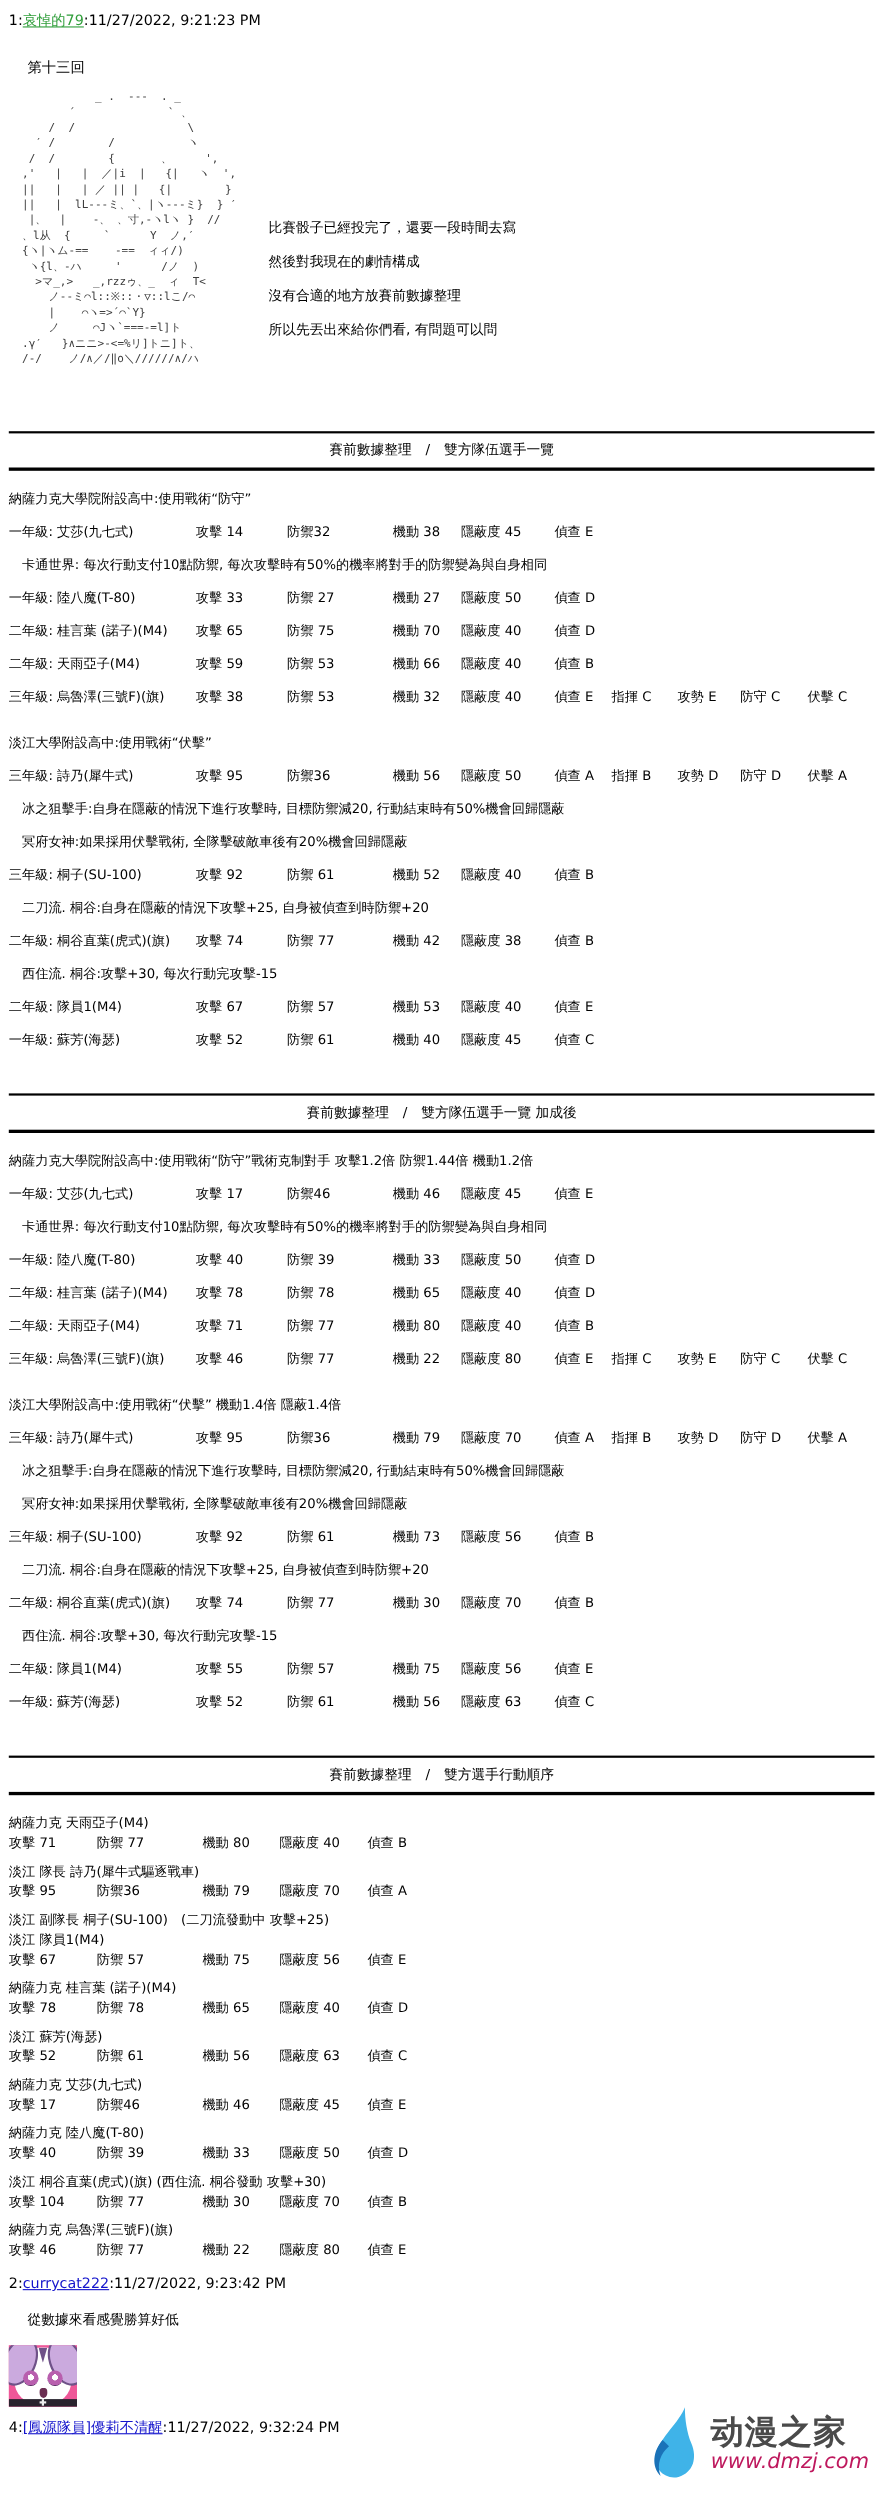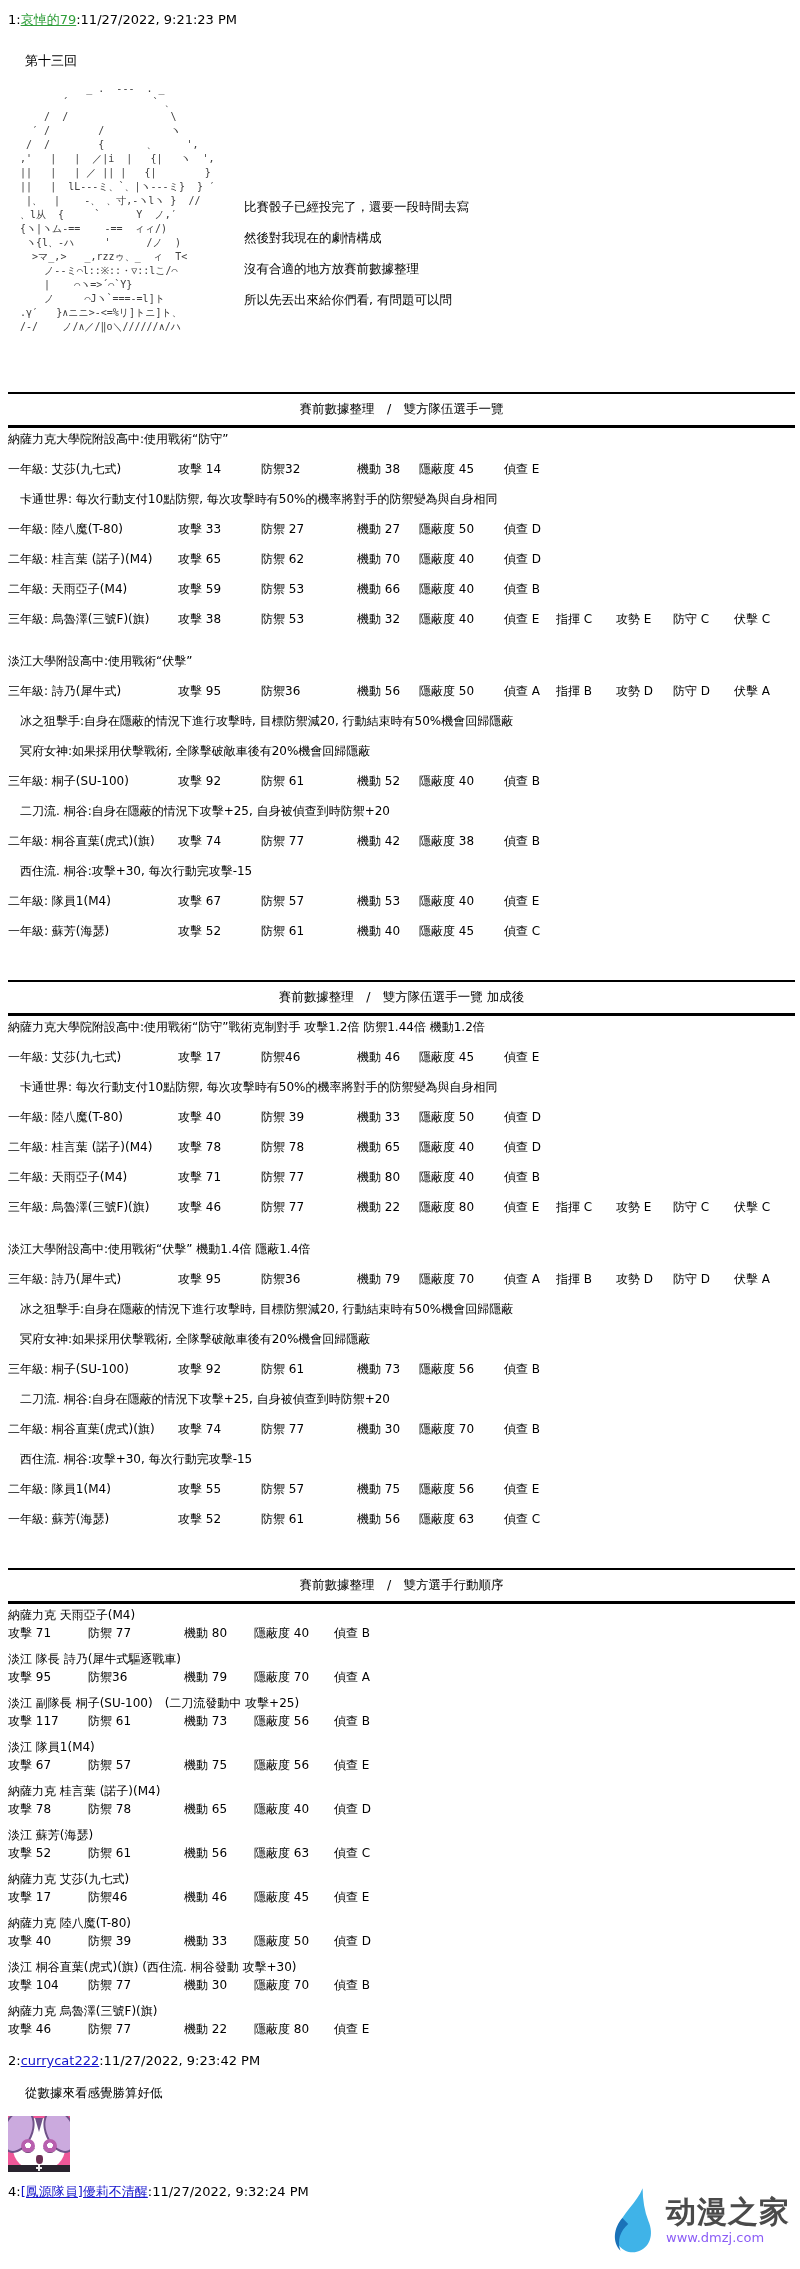--- a/index.html
+++ b/index.html
@@ -16,21 +16,21 @@
   .aa-wrap{position:relative;margin-top:12px;height:255px;}
   pre.aa{margin:0 0 0 8px;font-family:"DejaVu Sans Mono","Liberation Mono",monospace;
          font-size:10px;line-height:14px;color:#3c3c3c;}
   .speech{position:absolute;left:244px;top:118px;font-size:12.5px;}
   .speech div{margin-bottom:17px;line-height:14px;white-space:nowrap;}
 
   .sections{margin:0 5px 0 8px;}
   .section{margin-top:55px;}
   .section + .section{margin-top:42px;}
   .sec-head{border-top:2px solid #000;border-bottom:3px solid #000;padding:7px 0;
-            text-align:center;font-size:12.5px;margin-bottom:4px;}
+            text-align:center;font-size:12.5px;margin-bottom:18px;}
   .line{font-size:12px;line-height:14px;margin-bottom:16px;white-space:nowrap;}
   .line.note{padding-left:12px;}
   .gap{height:12px;}
   .cell,.tcell{display:inline-block;vertical-align:top;}
   .c0{width:170px}.c1{width:83px}.c2{width:96px}.c3{width:62px}.c4{width:85px}
   .c5{width:52px}.c6{width:60px}.c7{width:57px}.c8{width:61px}.c9{}
   .t3c0{width:80px}.t3c1{width:96px}.t3c2{width:70px}.t3c3{width:80px}.t3c4{}
   .entry-name{font-size:12px;line-height:15px;margin-bottom:3px;white-space:nowrap;}
   .entry-stats{font-size:12px;line-height:15px;margin-bottom:11px;white-space:nowrap;}
 
@@ -53,21 +53,21 @@
   .av-cross{position:absolute;left:28px;bottom:1px;width:6px;height:6px;
             background:linear-gradient(#eee,#eee) center/6px 2px no-repeat,
                        linear-gradient(#eee,#eee) center/2px 6px no-repeat;}
 
   #p4-head{margin-top:12px;}
 
   .logo{position:absolute;right:10px;top:2186px;display:flex;align-items:center;cursor:pointer;}
   .logo-drop{margin-right:8px;}
   .logo-txt{display:flex;flex-direction:column;}
   .logo-title{font-size:30px;font-weight:bold;color:#4a4a4a;line-height:32px;letter-spacing:1px;}
-  .logo-url{font-size:13px;color:#8b5cf6;line-height:16px;margin-top:2px;}
+  .logo-url{font-size:19px;font-style:italic;color:#be185d;line-height:16px;margin-top:2px;}
 </style>
 </head>
 <body>
 
 <div class="page">
 
   <div class="post-head" id="p1-head">
     <span>1:</span><span class="author-green">哀悼的79</span><span>:11/27/2022, 9:21:23 PM</span>
   </div>
 
@@ -100,21 +100,21 @@
       </div>
   </div>
 
   <div class="sections">
       <div class="section">
         <div class="sec-head">賽前數據整理　/　雙方隊伍選手一覽</div>
         <div class="line team">納薩力克大學院附設高中:使用戰術“防守”</div>
         <div class="line row"><span class="cell c0">一年級: 艾莎(九七式)</span><span class="cell c1">攻擊 14</span><span class="cell c2">防禦32</span><span class="cell c3">機動 38</span><span class="cell c4">隱蔽度 45</span><span class="cell c5">偵查 E</span></div>
         <div class="line note">卡通世界: 每次行動支付10點防禦, 每次攻擊時有50%的機率將對手的防禦變為與自身相同</div>
         <div class="line row"><span class="cell c0">一年級: 陸八魔(T-80)</span><span class="cell c1">攻擊 33</span><span class="cell c2">防禦 27</span><span class="cell c3">機動 27</span><span class="cell c4">隱蔽度 50</span><span class="cell c5">偵查 D</span></div>
-        <div class="line row"><span class="cell c0">二年級: 桂言葉 (諾子)(M4)</span><span class="cell c1">攻擊 65</span><span class="cell c2">防禦 62</span><span class="cell c3">機動 70</span><span class="cell c4">隱蔽度 40</span><span class="cell c5">偵查 D</span></div>
+        <div class="line row"><span class="cell c0">二年級: 桂言葉 (諾子)(M4)</span><span class="cell c1">攻擊 65</span><span class="cell c2">防禦 75</span><span class="cell c3">機動 70</span><span class="cell c4">隱蔽度 40</span><span class="cell c5">偵查 D</span></div>
         <div class="line row"><span class="cell c0">二年級: 天雨亞子(M4)</span><span class="cell c1">攻擊 59</span><span class="cell c2">防禦 53</span><span class="cell c3">機動 66</span><span class="cell c4">隱蔽度 40</span><span class="cell c5">偵查 B</span></div>
         <div class="line row"><span class="cell c0">三年級: 烏魯澤(三號F)(旗)</span><span class="cell c1">攻擊 38</span><span class="cell c2">防禦 53</span><span class="cell c3">機動 32</span><span class="cell c4">隱蔽度 40</span><span class="cell c5">偵查 E</span><span class="cell c6">指揮 C</span><span class="cell c7">攻勢 E</span><span class="cell c8">防守 C</span><span class="cell c9">伏擊 C</span></div>
         <div class="gap"></div>
         <div class="line team">淡江大學附設高中:使用戰術“伏擊”</div>
         <div class="line row"><span class="cell c0">三年級: 詩乃(犀牛式)</span><span class="cell c1">攻擊 95</span><span class="cell c2">防禦36</span><span class="cell c3">機動 56</span><span class="cell c4">隱蔽度 50</span><span class="cell c5">偵查 A</span><span class="cell c6">指揮 B</span><span class="cell c7">攻勢 D</span><span class="cell c8">防守 D</span><span class="cell c9">伏擊 A</span></div>
         <div class="line note">冰之狙擊手:自身在隱蔽的情況下進行攻擊時, 目標防禦減20, 行動結束時有50%機會回歸隱蔽</div>
         <div class="line note">冥府女神:如果採用伏擊戰術, 全隊擊破敵車後有20%機會回歸隱蔽</div>
         <div class="line row"><span class="cell c0">三年級: 桐子(SU-100)</span><span class="cell c1">攻擊 92</span><span class="cell c2">防禦 61</span><span class="cell c3">機動 52</span><span class="cell c4">隱蔽度 40</span><span class="cell c5">偵查 B</span></div>
         <div class="line note">二刀流. 桐谷:自身在隱蔽的情況下攻擊+25, 自身被偵查到時防禦+20</div>
         <div class="line row"><span class="cell c0">二年級: 桐谷直葉(虎式)(旗)</span><span class="cell c1">攻擊 74</span><span class="cell c2">防禦 77</span><span class="cell c3">機動 42</span><span class="cell c4">隱蔽度 38</span><span class="cell c5">偵查 B</span></div>
@@ -143,21 +143,20 @@
         <div class="line row"><span class="cell c0">二年級: 隊員1(M4)</span><span class="cell c1">攻擊 55</span><span class="cell c2">防禦 57</span><span class="cell c3">機動 75</span><span class="cell c4">隱蔽度 56</span><span class="cell c5">偵查 E</span></div>
         <div class="line row"><span class="cell c0">一年級: 蘇芳(海瑟)</span><span class="cell c1">攻擊 52</span><span class="cell c2">防禦 61</span><span class="cell c3">機動 56</span><span class="cell c4">隱蔽度 63</span><span class="cell c5">偵查 C</span></div>
       </div>
       <div class="section">
         <div class="sec-head">賽前數據整理　/　雙方選手行動順序</div>
         <div class="entry-name">納薩力克 天雨亞子(M4)</div>
         <div class="entry-stats"><span class="tcell t3c0">攻擊 71</span><span class="tcell t3c1">防禦 77</span><span class="tcell t3c2">機動 80</span><span class="tcell t3c3">隱蔽度 40</span><span class="tcell t3c4">偵查 B</span></div>
         <div class="entry-name">淡江 隊長 詩乃(犀牛式驅逐戰車)</div>
         <div class="entry-stats"><span class="tcell t3c0">攻擊 95</span><span class="tcell t3c1">防禦36</span><span class="tcell t3c2">機動 79</span><span class="tcell t3c3">隱蔽度 70</span><span class="tcell t3c4">偵查 A</span></div>
         <div class="entry-name">淡江 副隊長 桐子(SU-100)　(二刀流發動中 攻擊+25)</div>
-        <div class="entry-stats"><span class="tcell t3c0">攻擊 117</span><span class="tcell t3c1">防禦 61</span><span class="tcell t3c2">機動 73</span><span class="tcell t3c3">隱蔽度 56</span><span class="tcell t3c4">偵查 B</span></div>
         <div class="entry-name">淡江 隊員1(M4)</div>
         <div class="entry-stats"><span class="tcell t3c0">攻擊 67</span><span class="tcell t3c1">防禦 57</span><span class="tcell t3c2">機動 75</span><span class="tcell t3c3">隱蔽度 56</span><span class="tcell t3c4">偵查 E</span></div>
         <div class="entry-name">納薩力克 桂言葉 (諾子)(M4)</div>
         <div class="entry-stats"><span class="tcell t3c0">攻擊 78</span><span class="tcell t3c1">防禦 78</span><span class="tcell t3c2">機動 65</span><span class="tcell t3c3">隱蔽度 40</span><span class="tcell t3c4">偵查 D</span></div>
         <div class="entry-name">淡江 蘇芳(海瑟)</div>
         <div class="entry-stats"><span class="tcell t3c0">攻擊 52</span><span class="tcell t3c1">防禦 61</span><span class="tcell t3c2">機動 56</span><span class="tcell t3c3">隱蔽度 63</span><span class="tcell t3c4">偵查 C</span></div>
         <div class="entry-name">納薩力克 艾莎(九七式)</div>
         <div class="entry-stats"><span class="tcell t3c0">攻擊 17</span><span class="tcell t3c1">防禦46</span><span class="tcell t3c2">機動 46</span><span class="tcell t3c3">隱蔽度 45</span><span class="tcell t3c4">偵查 E</span></div>
         <div class="entry-name">納薩力克 陸八魔(T-80)</div>
         <div class="entry-stats"><span class="tcell t3c0">攻擊 40</span><span class="tcell t3c1">防禦 39</span><span class="tcell t3c2">機動 33</span><span class="tcell t3c3">隱蔽度 50</span><span class="tcell t3c4">偵查 D</span></div>

